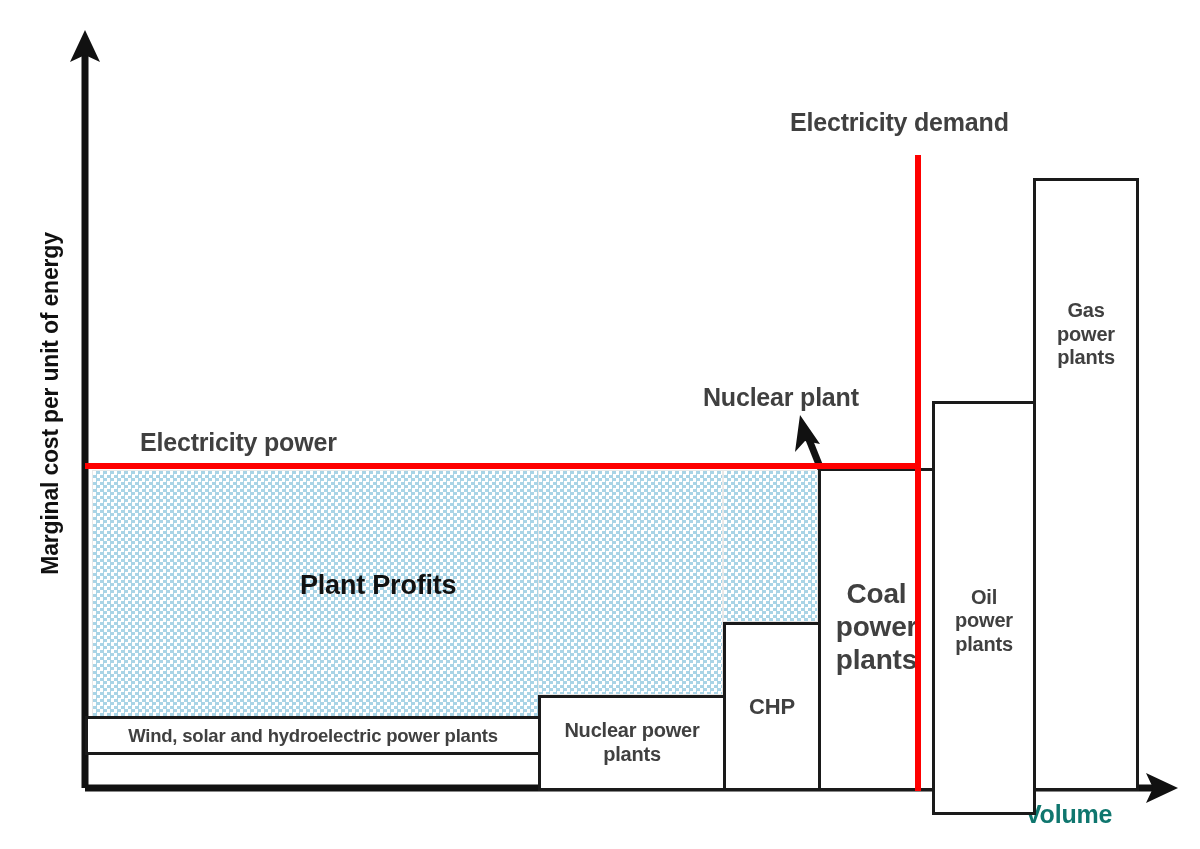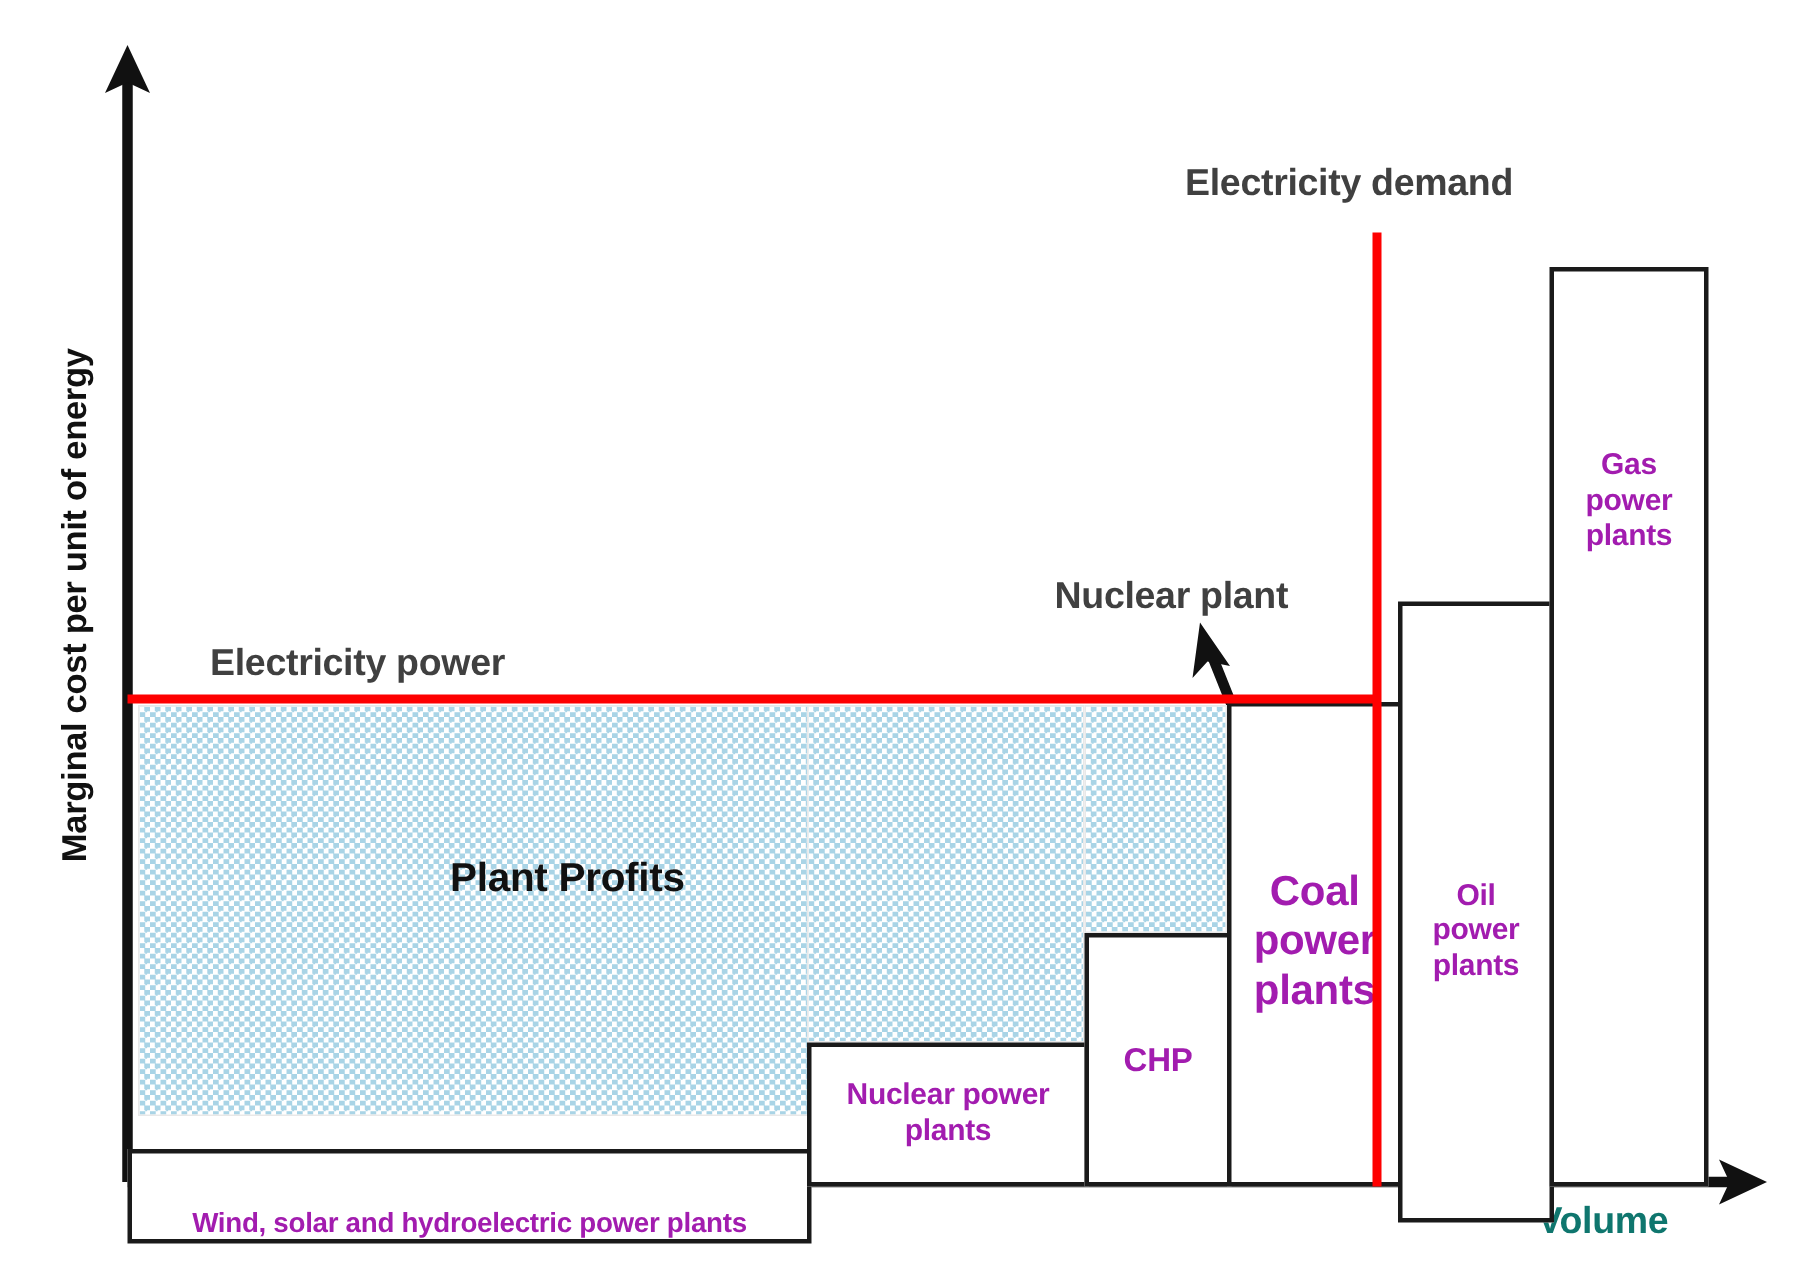--- a/index.html
+++ b/index.html
@@ -56,21 +56,21 @@
   
   .bar {
     position: absolute;
     box-sizing: border-box;
     border: 3px solid #1a1a1a;
     background: #ffffff;
     display: flex;
     align-items: center;
     justify-content: center;
     text-align: center;
-    color: #a21caf;
+    color: #404040;
     font-weight: bold;
     line-height: 1.18;
     letter-spacing: -0.2px;
   }
   .bar .bar-label {
     display: block;
     padding: 0 2px;
   }
 
   .bar-wind     { font-size: 18.5px; }
@@ -159,21 +159,21 @@
   <div class="y-axis-label">Marginal cost per unit of energy</div>
   <div class="x-axis-label">Volume</div>
 
   <div class="profit-area" style="left:92px; top:470px; width:726px; height:274px;"></div>
 
   <div class="profit-area" style="left:538px; top:470px; width:185px; height:225px;"></div>
   <div class="profit-area" style="left:723px; top:470px; width:95px; height:152px;"></div>
 
   <div class="profit-label" style="left:300px; top:570px;">Plant Profits</div>
 
-  <div class="bar bar-wind" style="left:85px; top:766px; width:456px; height:63px;align-items:flex-end;">
+  <div class="bar bar-wind" style="left:85px; top:716px; width:456px; height:39px;">
     <span class="bar-label">Wind, solar and hydroelectric power plants</span>
   </div>
 
   <div class="bar bar-nuclear" style="left:538px; top:695px; width:188px; height:96px; white-space:pre-line;">
     <span class="bar-label">Nuclear power
 plants</span>
   </div>
 
   <div class="bar bar-chp" style="left:723px; top:622px; width:98px; height:169px; white-space:pre-line;">
     <span class="bar-label">CHP</span>

